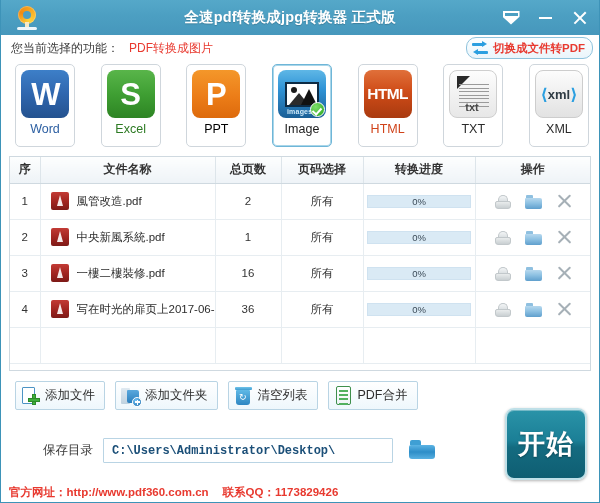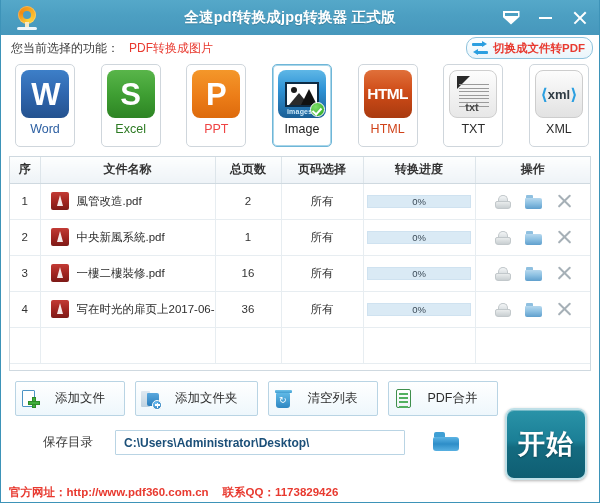--- a/index.html
+++ b/index.html
@@ -170,21 +170,21 @@
   .tile-word { background: linear-gradient(to bottom,#3d7fc8 0%,#2f66ae 50%,#24528f 100%); }
   .tile-word .g { color:#fff; font-size: 31px; font-family: "Liberation Sans", sans-serif; line-height: 1; letter-spacing:-2px;}
   .nm-word { color: #2b5ea1; }
 
   .tile-excel { background: linear-gradient(to bottom,#59b54a 0%,#3f9f33 50%,#2d8423 100%); }
   .tile-excel .g { color:#fff; font-size: 31px; line-height: 1; }
   .nm-excel { color: #2d7a23; }
 
   .tile-ppt { background: linear-gradient(to bottom,#f4972a 0%,#ec7d18 55%,#dd6a0c 100%); }
   .tile-ppt .g { color:#fff; font-size: 31px; line-height: 1; }
-  .nm-ppt { color: #ef4444; }
+  .nm-ppt { color: #000000; }
 
   .tile-image { background: linear-gradient(to bottom,#5fb7e6 0%,#2f93d6 40%,#1b5f96 100%); }
   .img-frame {
     width: 34px; height: 25px; background: #ffffff; border: 2px solid #0d2b44;
     position: relative; overflow: hidden;
   }
   .img-frame .sun { position:absolute; left:4px; top:3px; width:6px; height:6px; border-radius:50%; background:#1b1b1b;}
   .img-frame .m1 { position:absolute; left:2px; bottom:0; width:0; height:0;
     border-left:10px solid transparent; border-right:10px solid transparent; border-bottom:12px solid #2b2b2b;}
   .img-frame .m2 { position:absolute; right:0px; bottom:0; width:0; height:0;
@@ -319,23 +319,23 @@
   .icon-x::before { transform: rotate(45deg); }
   .icon-x::after { transform: rotate(-45deg); }
 
   
   .actions {
     display: flex;
     gap: 10px;
     padding: 10px 0 0 14px;
   }
   .act-btn {
-    height: 35px;
-    padding: 0 19px 0 5px;
-    display: flex; align-items: center; gap: 14px;
+    height: 29px;
+    padding: 0 9px 0 5px;
+    display: flex; align-items: center; gap: 4px;
     border: 1px solid #b9d4e4;
     background: linear-gradient(to bottom,#ffffff,#eef7fc);
     border-radius: 2px;
     cursor: pointer;
   }
   .act-btn .lbl { font-size: 12.5px; color: #2d2d2d; }
   .ico20 { width: 20px; height: 20px; position: relative; flex: 0 0 20px; }
 
   .ic-addfile .page {
     position:absolute; left:1px; top:1px; width:13px; height:17px;
@@ -385,22 +385,23 @@
   }
   .ic-merge .doc i {
     display:block; height:2px; margin:2.4px 2px 0 2px; background:#52b05f;
   }
   .ic-merge .doc i:first-child { margin-top:3px; }
 
   
   .saverow {
     display: flex;
     align-items: center;
-    padding: 14px 0 0 42px;
-    gap: 22px;
+    padding: 28px 0 0 42px;
+    gap: 10px;
+    font-family: Liberation Mono, monospace;
   }
   .save-label { font-size: 12.5px; color: #3a3a3a; }
   .path-input {
     width: 290px; height: 25px;
     border: 1px solid #b9d4e4;
     background: #ffffff;
     display: flex; align-items: center;
     padding: 0 8px;
     font-size: 12px; font-weight: bold; color: #1b4f78;
     border-radius: 1px;

